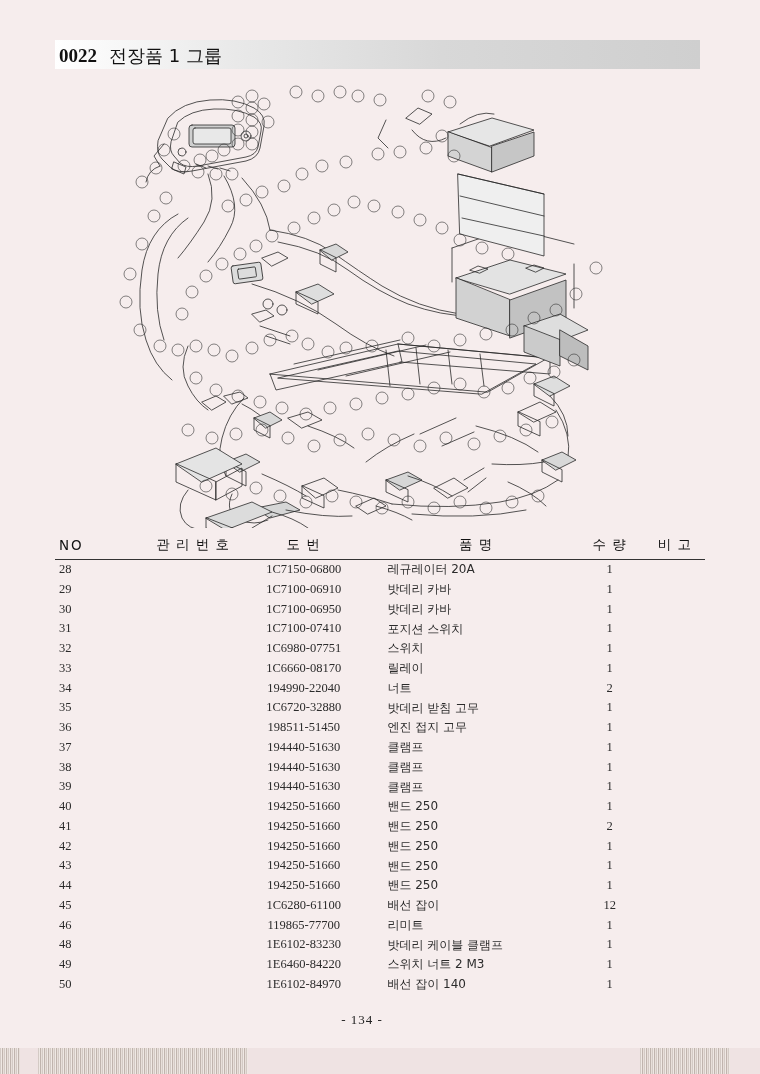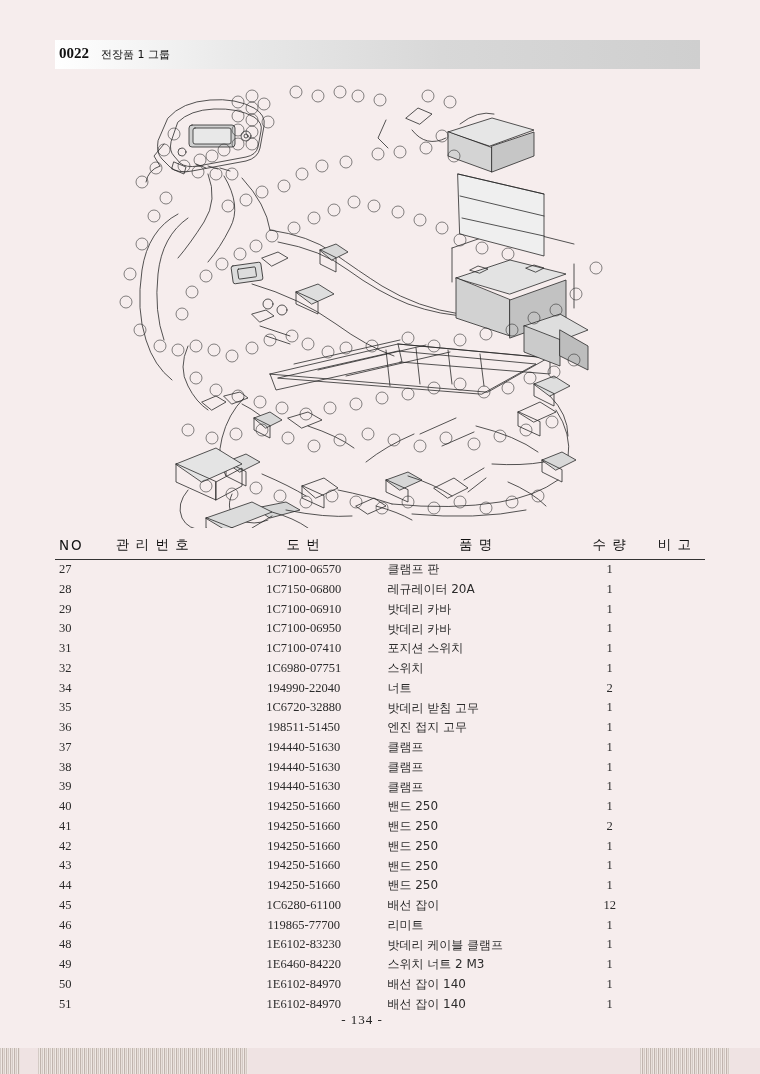--- a/index.html
+++ b/index.html
@@ -43,28 +43,28 @@
     position: relative;
     display: flex;
     align-items: baseline;
     height: 29px;
     padding-left: 4px;
     box-sizing: border-box;
   }
   .page-code {
     font-family: "Liberation Serif", serif;
     font-weight: bold;
-    font-size: 15px;
+    font-size: 19px;
     letter-spacing: 0px;
     color: #111;
     padding-top: 4px;
   }
   .page-title {
     font-family: "DejaVu Sans", sans-serif;
-    font-size: 11px;
+    font-size: 18px;
     color: #111;
     margin-left: 12px;
     padding-top: 3px;
   }
   
   .diagram {
     position: absolute;
     left: 56px;
     top: 78px;
     width: 648px;
@@ -101,21 +101,21 @@
     line-height: 1.42;
   }
   .c-no     { width: 58px;  text-align: left;   padding-left: 4px !important; }
   .c-mgmt   { width: 118px; text-align: center; }
   .c-dwg    { width: 150px; text-align: center; }
   .c-name   { width: 190px; text-align: left; padding-left: 10px !important;
               font-family: "DejaVu Sans", sans-serif; font-size: 12px; }
   .c-qty    { width: 72px;  text-align: center; }
   .c-remark { width: 62px;  text-align: center; }
   .hdr-no    { width: 58px;  text-align: left; padding-left: 4px !important;}
-  .hdr-mgmt  { width: 118px; text-align: left; }
+  .hdr-mgmt  { width: 118px; text-align: right; }
   .hdr-dwg   { width: 150px; text-align: center; }
   .hdr-name  { width: 190px; text-align: center; }
   .hdr-qty   { width: 72px;  text-align: center; }
   .hdr-rem   { width: 62px;  text-align: center; margin-top: 15px; }
   
   .footer {
     position: absolute;
     left: 0;
     top: 1012px;
     width: 724px;
@@ -433,28 +433,20 @@
           <th class="hdr-no no-col">NO</th>
           <th class="hdr-mgmt">관 리 번 호</th>
           <th class="hdr-dwg">도     번</th>
           <th class="hdr-name">품     명</th>
           <th class="hdr-qty">수 량</th>
           <th class="hdr-rem">비   고</th>
         </tr>
       </thead>
       <tbody id="tbody">
           <tr>
-            <td class="c-no">27</td>
-            <td class="c-mgmt"></td>
-            <td class="c-dwg">1C7100-06570</td>
-            <td class="c-name">클램프 판</td>
-            <td class="c-qty">1</td>
-            <td class="c-remark"></td>
-          </tr>
-          <tr>
             <td class="c-no">28</td>
             <td class="c-mgmt"></td>
             <td class="c-dwg">1C7150-06800</td>
             <td class="c-name">레규레이터 20A</td>
             <td class="c-qty">1</td>
             <td class="c-remark"></td>
           </tr>
           <tr>
             <td class="c-no">29</td>
             <td class="c-mgmt"></td>
@@ -477,20 +469,28 @@
             <td class="c-dwg">1C7100-07410</td>
             <td class="c-name">포지션 스위치</td>
             <td class="c-qty">1</td>
             <td class="c-remark"></td>
           </tr>
           <tr>
             <td class="c-no">32</td>
             <td class="c-mgmt"></td>
             <td class="c-dwg">1C6980-07751</td>
             <td class="c-name">스위치</td>
+            <td class="c-qty">1</td>
+            <td class="c-remark"></td>
+          </tr>
+          <tr>
+            <td class="c-no">33</td>
+            <td class="c-mgmt"></td>
+            <td class="c-dwg">1C6660-08170</td>
+            <td class="c-name">릴레이</td>
             <td class="c-qty">1</td>
             <td class="c-remark"></td>
           </tr>
           <tr>
             <td class="c-no">34</td>
             <td class="c-mgmt"></td>
             <td class="c-dwg">194990-22040</td>
             <td class="c-name">너트</td>
             <td class="c-qty">2</td>
             <td class="c-remark"></td>
@@ -602,28 +602,20 @@
           <tr>
             <td class="c-no">49</td>
             <td class="c-mgmt"></td>
             <td class="c-dwg">1E6460-84220</td>
             <td class="c-name">스위치 너트 2 M3</td>
             <td class="c-qty">1</td>
             <td class="c-remark"></td>
           </tr>
           <tr>
             <td class="c-no">50</td>
-            <td class="c-mgmt"></td>
-            <td class="c-dwg">1E6102-84970</td>
-            <td class="c-name">배선 잡이 140</td>
-            <td class="c-qty">1</td>
-            <td class="c-remark"></td>
-          </tr>
-          <tr>
-            <td class="c-no">51</td>
             <td class="c-mgmt"></td>
             <td class="c-dwg">1E6102-84970</td>
             <td class="c-name">배선 잡이 140</td>
             <td class="c-qty">1</td>
             <td class="c-remark"></td>
           </tr>
         </tbody>
     </table>
   </div>
 

